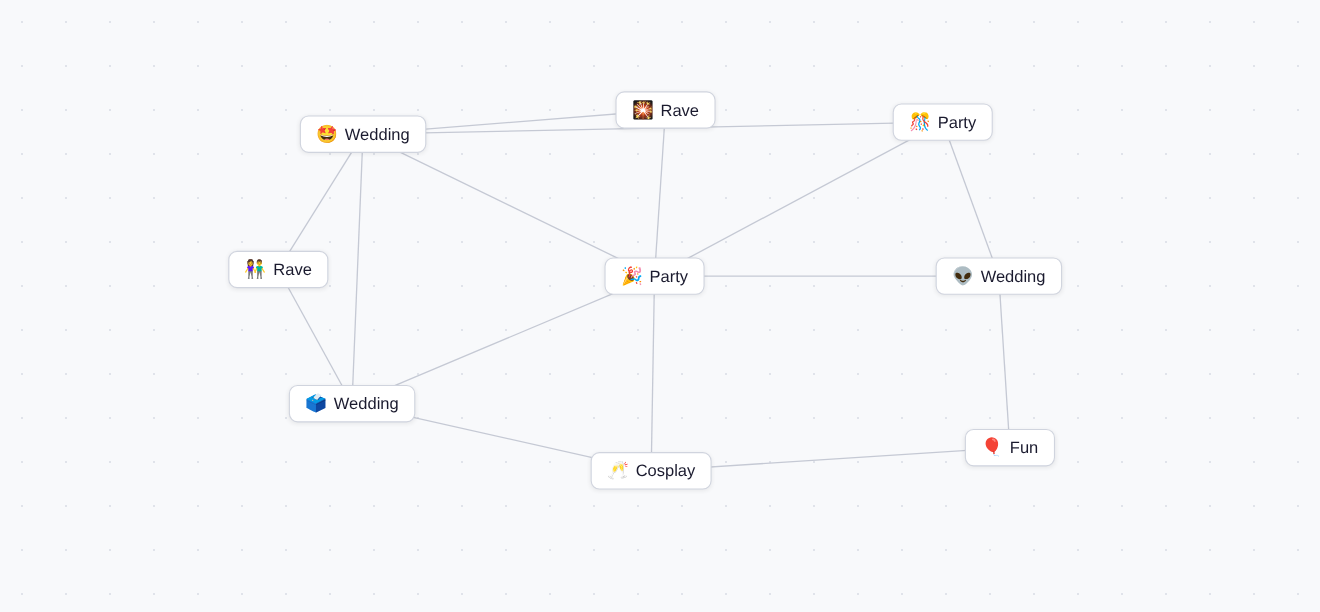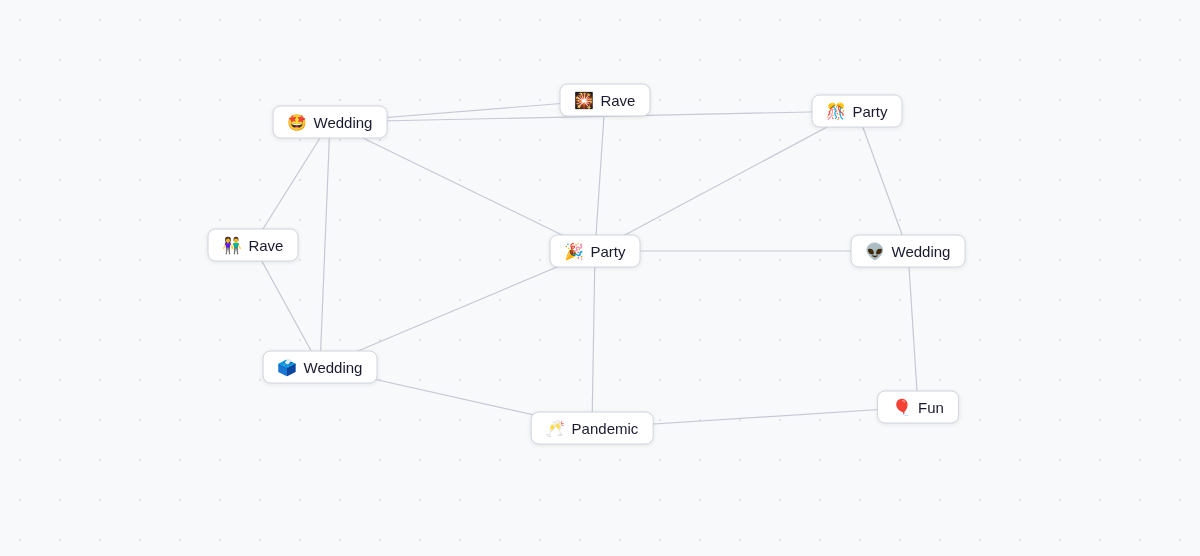--- a/index.html
+++ b/index.html
@@ -91,21 +91,21 @@
     <div class="node" style="left: 605px; top: 100px;">
       <span class="emoji">🎇</span>
       <span>Rave</span>
     </div>
     <div class="node" style="left: 595px; top: 251px;">
       <span class="emoji">🎉</span>
       <span>Party</span>
     </div>
     <div class="node" style="left: 592px; top: 428px;">
       <span class="emoji">🥂</span>
-      <span>Pandemic</span>
+      <span>Cosplay</span>
     </div>
     <div class="node" style="left: 857px; top: 111px;">
       <span class="emoji">🎊</span>
       <span>Party</span>
     </div>
     <div class="node" style="left: 908px; top: 251px;">
       <span class="emoji">👽</span>
       <span>Wedding</span>
     </div>
     <div class="node" style="left: 918px; top: 407px;">

